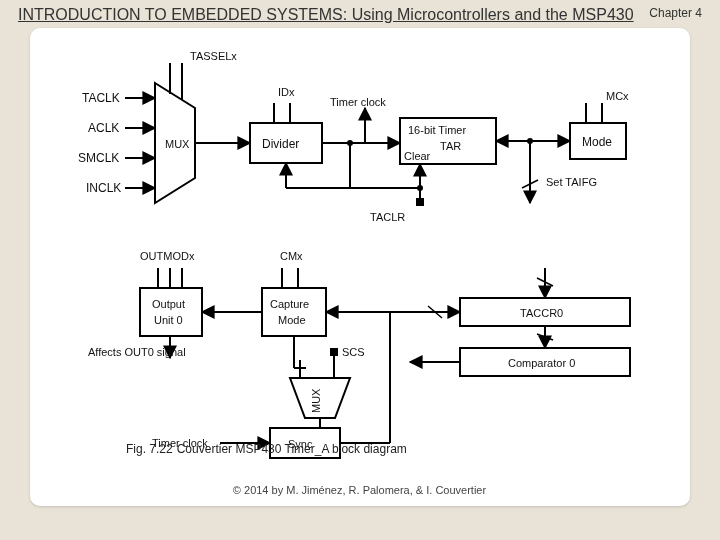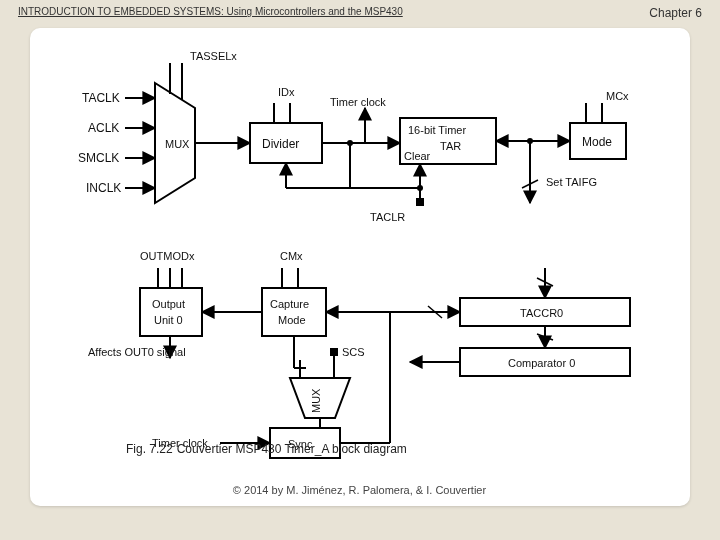--- a/index.html
+++ b/index.html
@@ -1,32 +1,32 @@
 <!DOCTYPE html>
 <html><head>
 <meta charset="utf-8">
 <style>
   html,body{margin:0;padding:0;width:720px;height:540px;background:#e8e3d6;font-family:Arial,Helvetica,sans-serif;overflow:hidden}
   .slide{position:relative;width:720px;height:540px}
-  .header{position:absolute;top:6px;left:18px;right:18px;font-size:10px;color:#333;text-decoration:underline}
+  .header{position:absolute;top:6px;left:18px;right:18px;font-size:16px;color:#333;text-decoration:underline}
   .chapter{position:absolute;top:6px;right:18px;font-size:12px;color:#333}
   .canvas{position:absolute;left:30px;top:28px;width:660px;height:478px;background:#fff;border-radius:10px;box-shadow:0 1px 3px rgba(0,0,0,.15)}
   .footer{position:absolute;left:0;right:1px;bottom:10px;text-align:center;font-size:11px;color:#444}
   .caption{position:absolute;left:96px;bottom:50px;font-size:12px;color:#222}
   .caption b{font-weight:normal;margin-right:4px}
   svg{position:absolute;left:0;top:0}
   text{font-family:Arial,Helvetica,sans-serif;font-size:12px;fill:#111}
   .sm{font-size:11px}
 </style>
 </head>
 <body>
 
 <div class="slide">
   <div class="header">INTRODUCTION TO EMBEDDED SYSTEMS: Using Microcontrollers and the MSP430</div>
-  <div class="chapter">Chapter 6</div>
+  <div class="chapter">Chapter 4</div>
 
   <div class="canvas">
 
     <svg width="660" height="478">
       <defs>
         <marker id="arr" viewBox="0 0 10 10" refX="9" refY="5" markerWidth="7" markerHeight="7" orient="auto-start-reverse">
           <path d="M0,0 L10,5 L0,10 z" fill="#000"></path>
         </marker>
       </defs>
 

